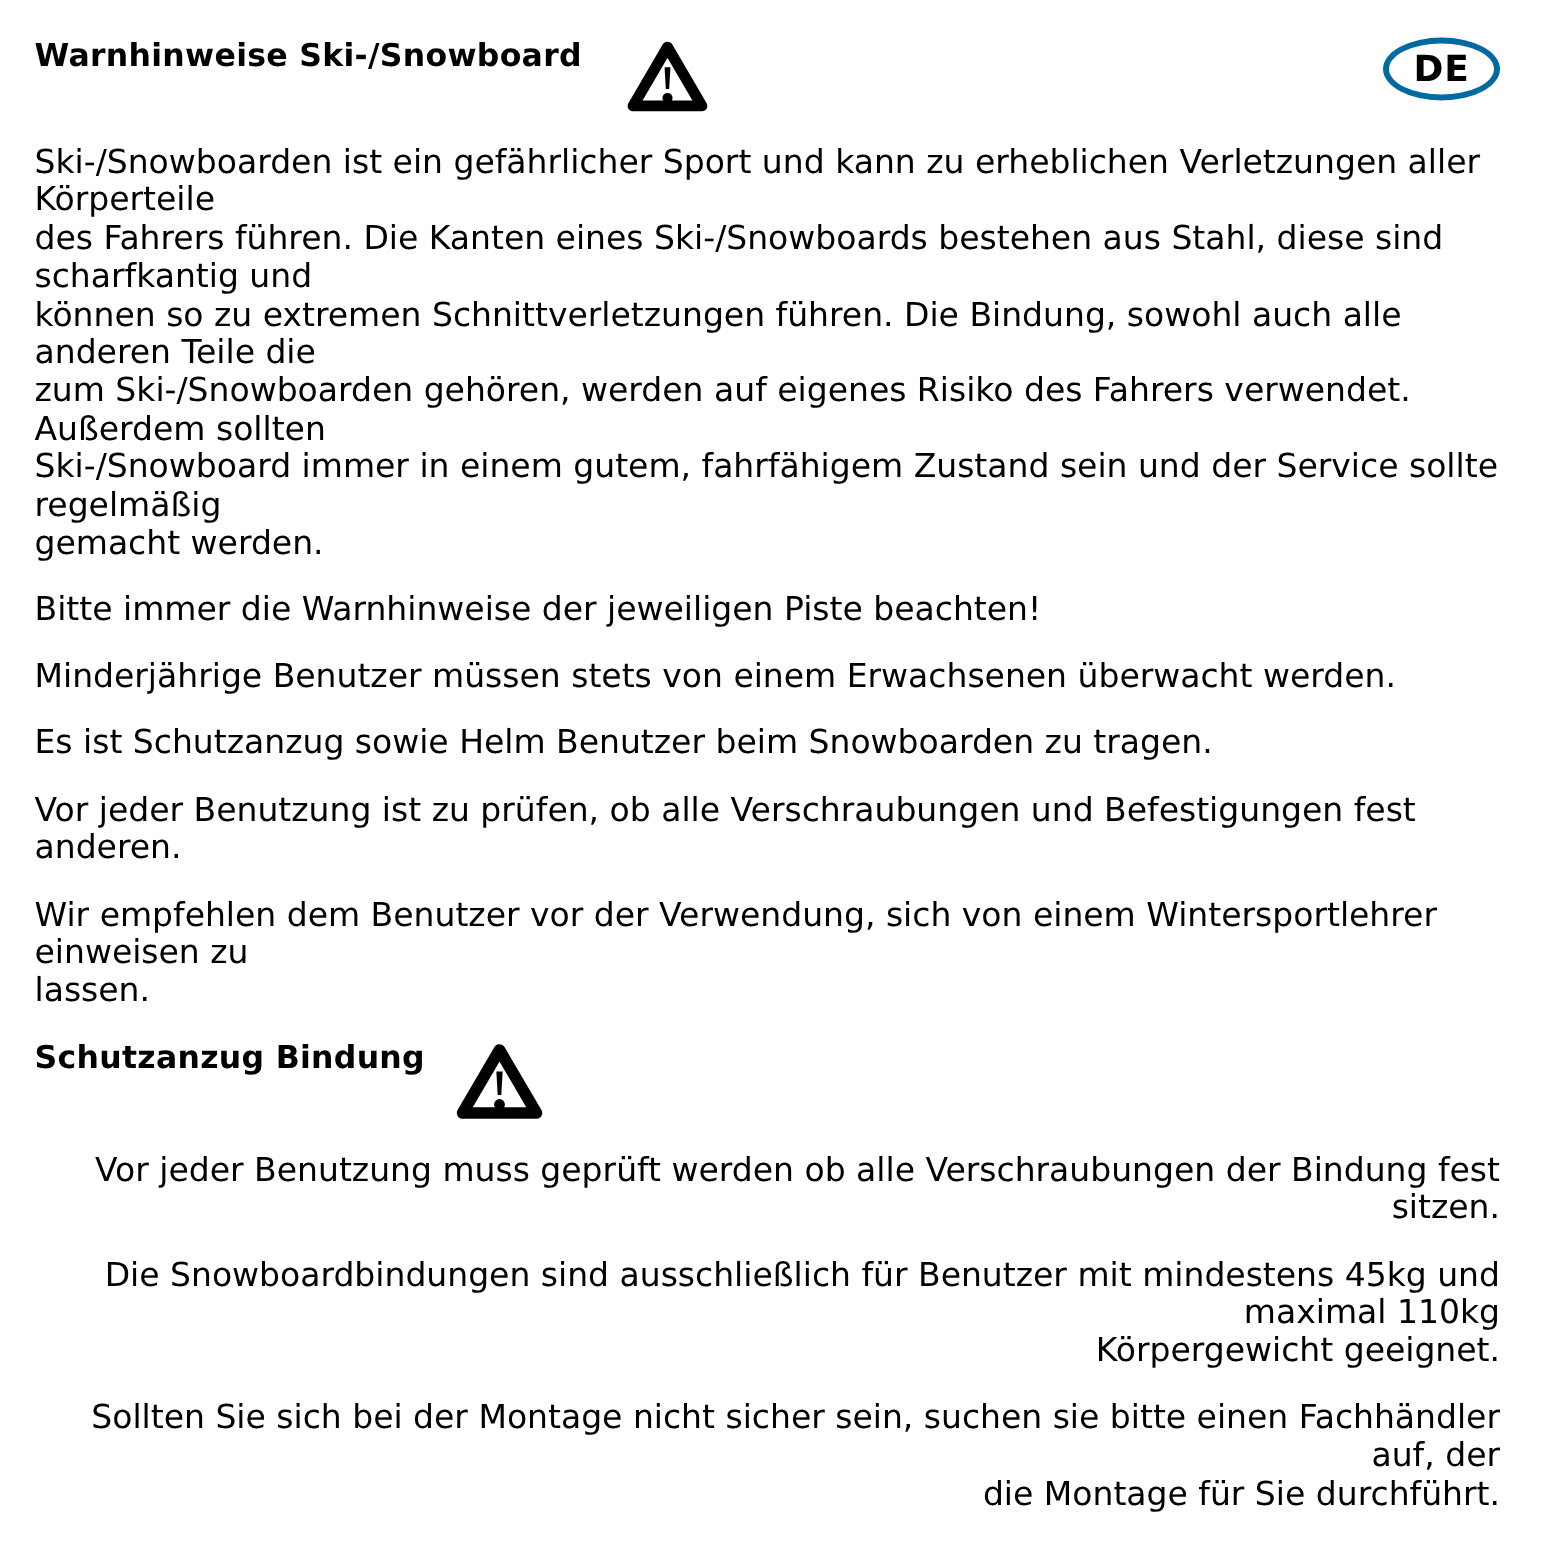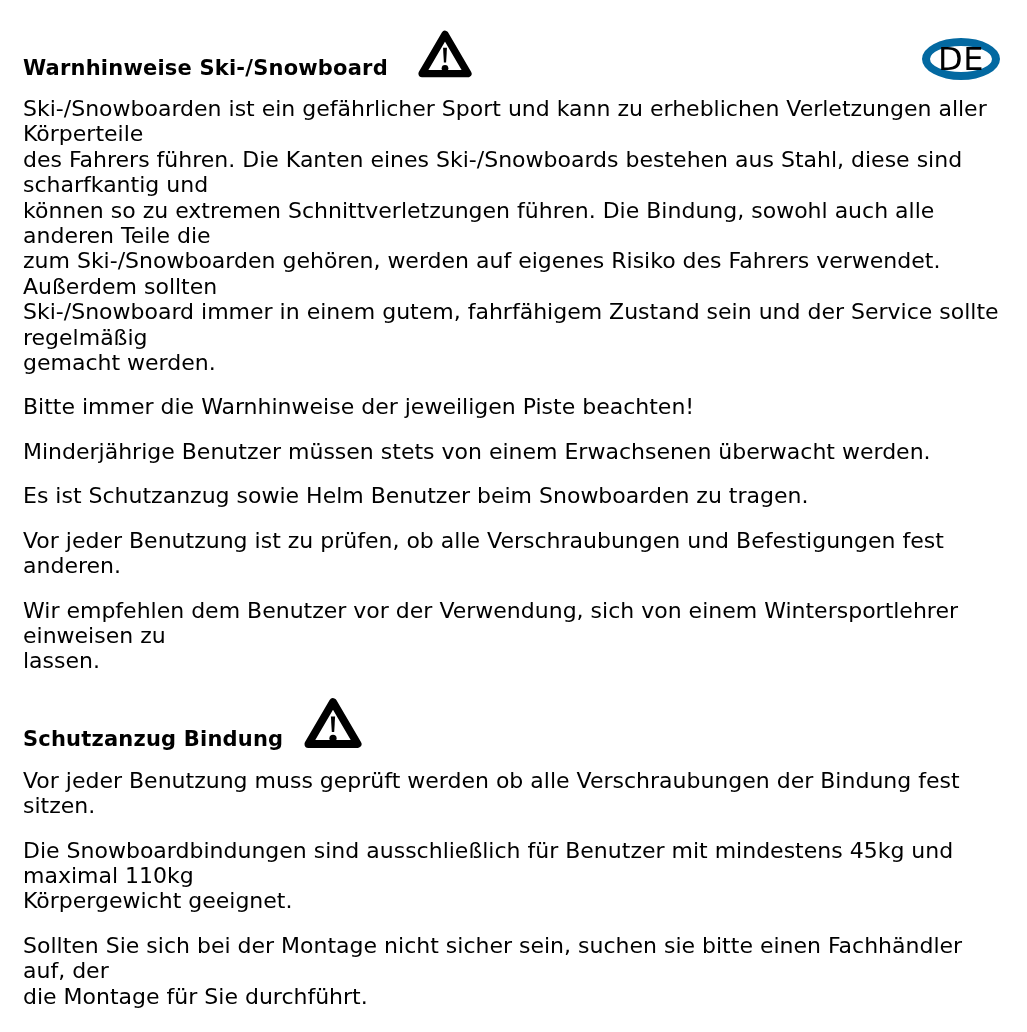--- a/index.html
+++ b/index.html
@@ -12,56 +12,56 @@
     overflow: hidden;
   }
   .page {
     width: 1027px;
     height: 1032px;
     padding: 25px 27px 0 23px;
     background: #ffffff;
   }
   .heading-row {
     display: flex;
-    align-items: flex-end;
+    align-items: flex-start;
   }
   .heading-row.first { min-height: 55px; }
   .heading-row.second { margin-top: 11px; margin-bottom: 17px; min-height: 58px; }
   .section-heading {
     font-size: 21px;
     font-weight: bold;
     letter-spacing: 0.2px;
     white-space: nowrap;
   }
   .warn-icon-wrap { display: flex; align-items: center; }
   .warn-icon-wrap.first { margin-left: 29px; }
   .warn-icon-wrap.second { margin-left: 20px; }
   .de-badge {
     margin-left: auto;
     margin-right: 0;
     width: 78px;
     height: 42px;
-    border: 8px solid #0369a1;
+    border: 4px solid #0369a1;
     border-radius: 50%;
     display: flex;
     align-items: center;
     justify-content: center;
-    font-size: 32px;
-    font-weight: normal;
+    font-size: 24px;
+    font-weight: bold;
     letter-spacing: 0.5px;
     flex: 0 0 auto;
   }
   .body-text { margin-top: 16px; }
   .para {
     font-size: 22px;
     line-height: 25.4px;
     white-space: pre-line;
     margin-bottom: 19px;
   }
-  .body-text.second-section { margin-top: 0; }
+  .body-text.second-section { margin-top: 0; text-align: right; }
 </style>
 </head>
 <body>
 
 <div class="page">
 
   <div class="heading-row first">
     <div class="section-heading">Warnhinweise Ski-/Snowboard</div>
     <span class="warn-icon-wrap first">
       <svg width="56" height="52" viewBox="0 0 100 90" aria-hidden="true">

